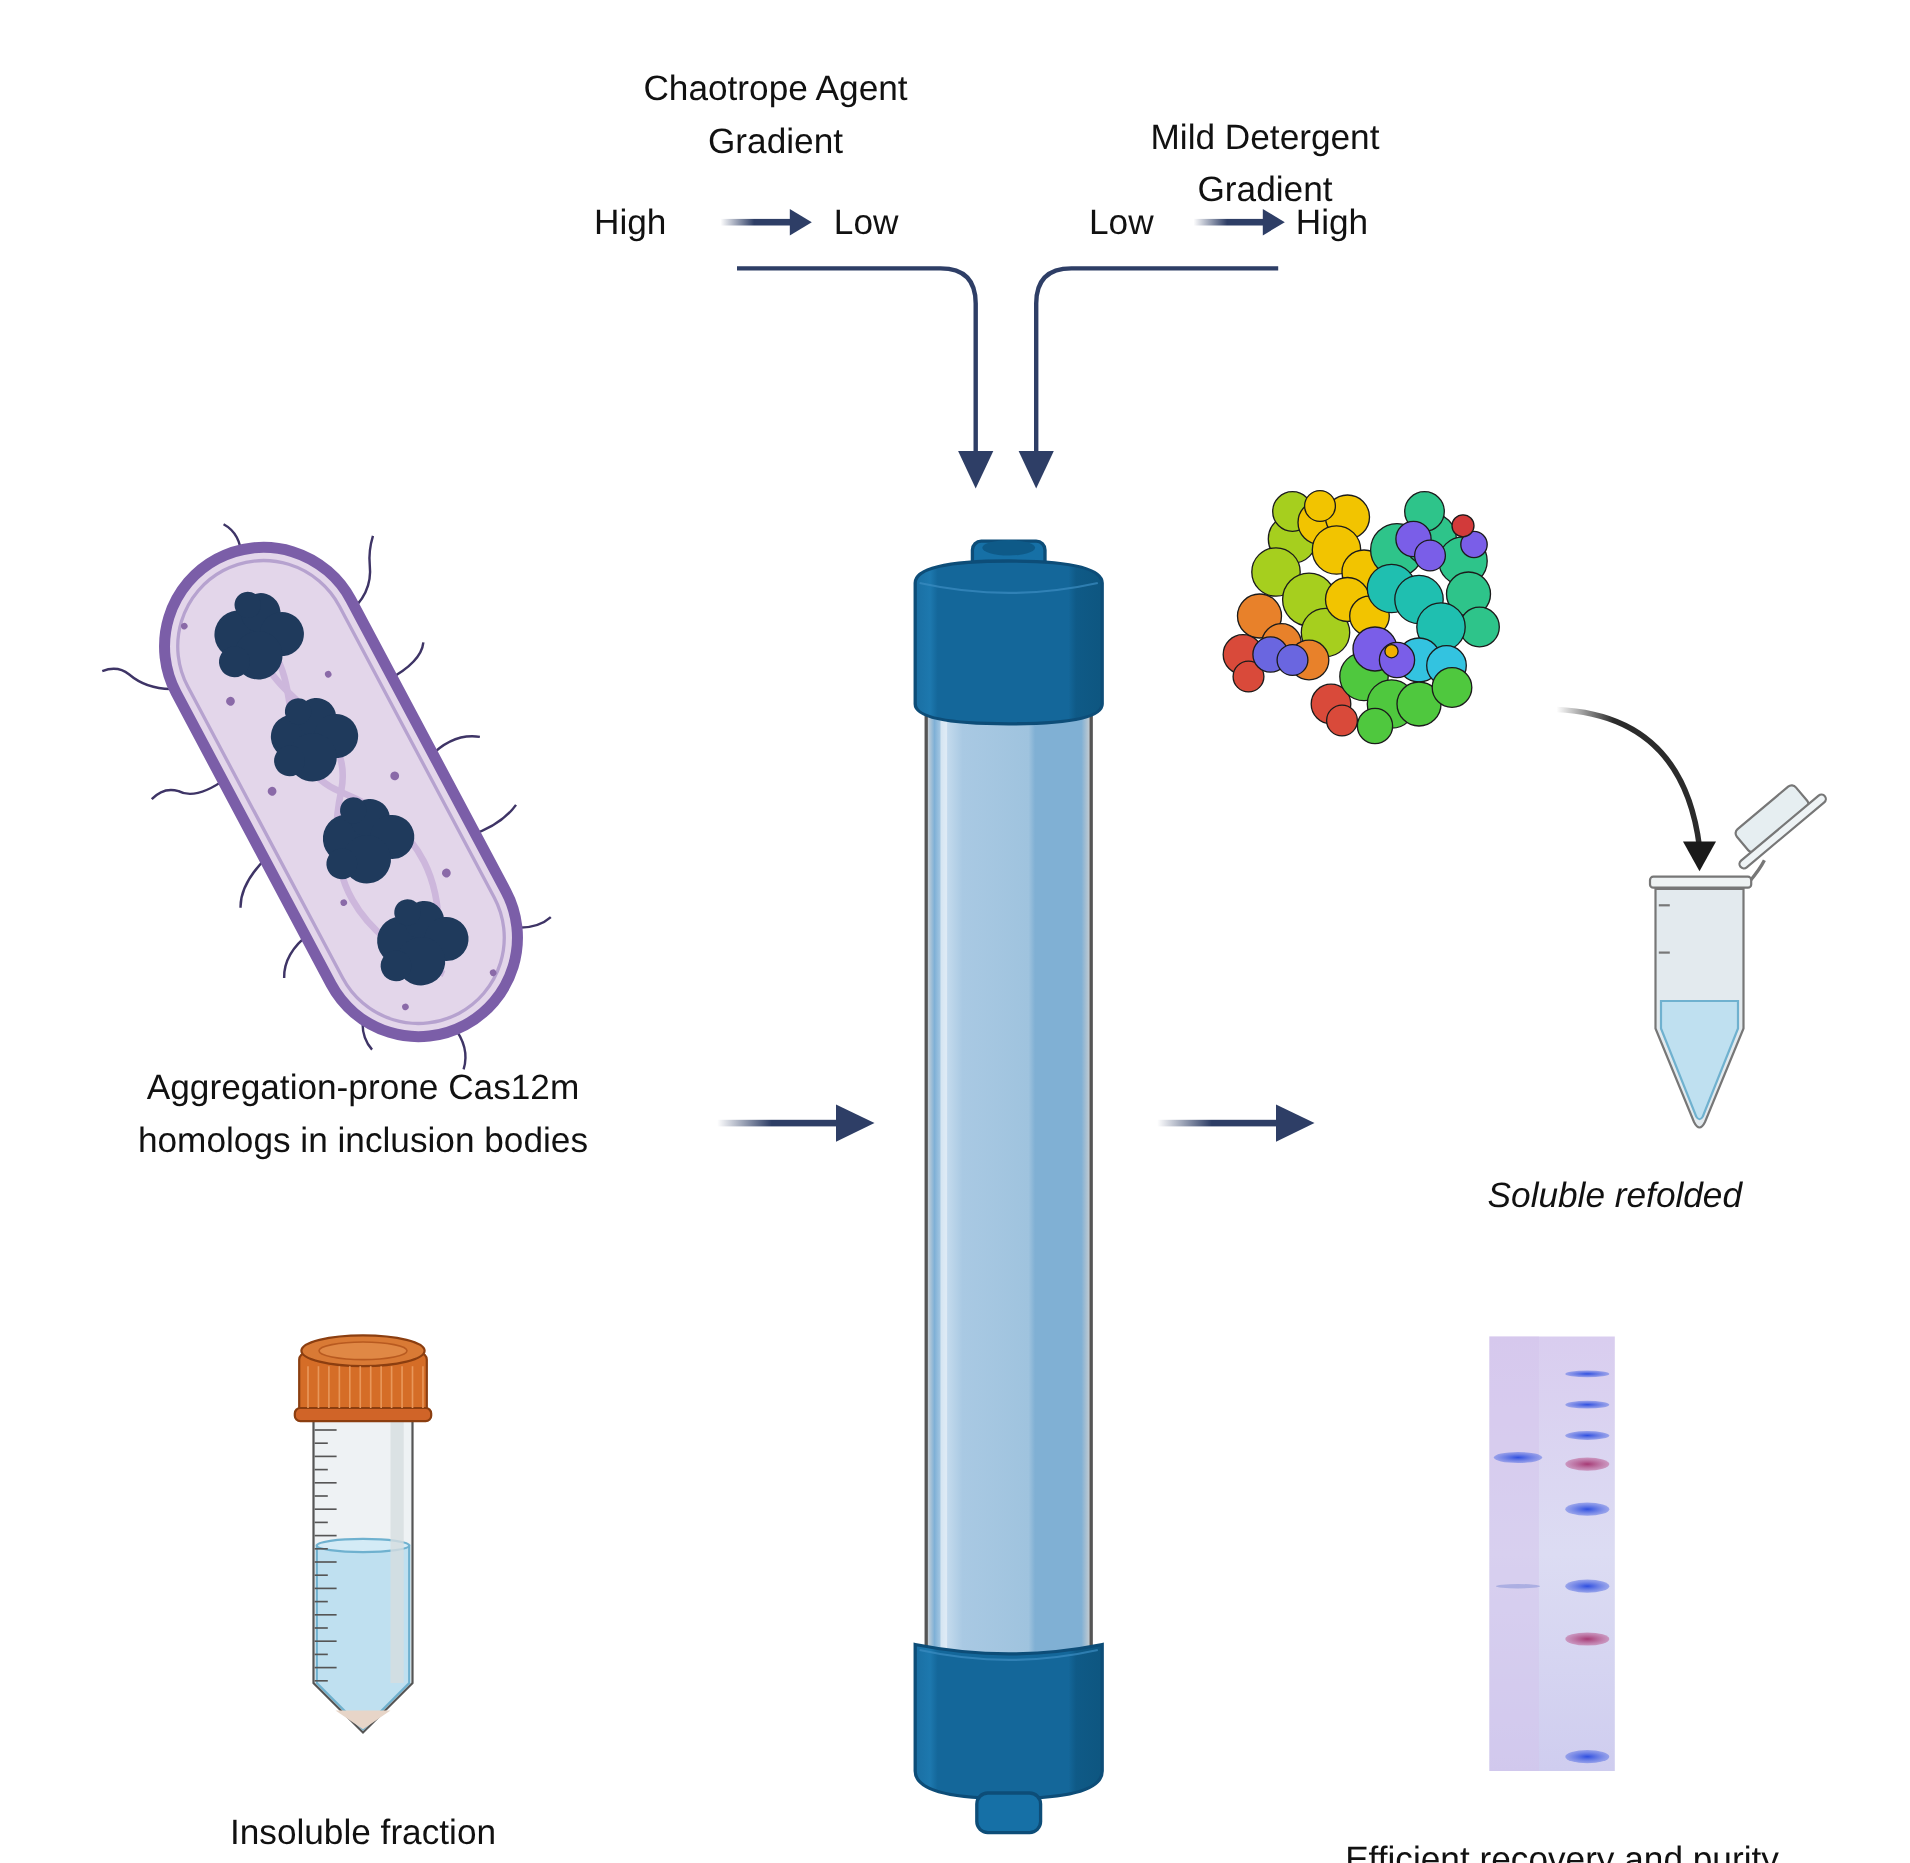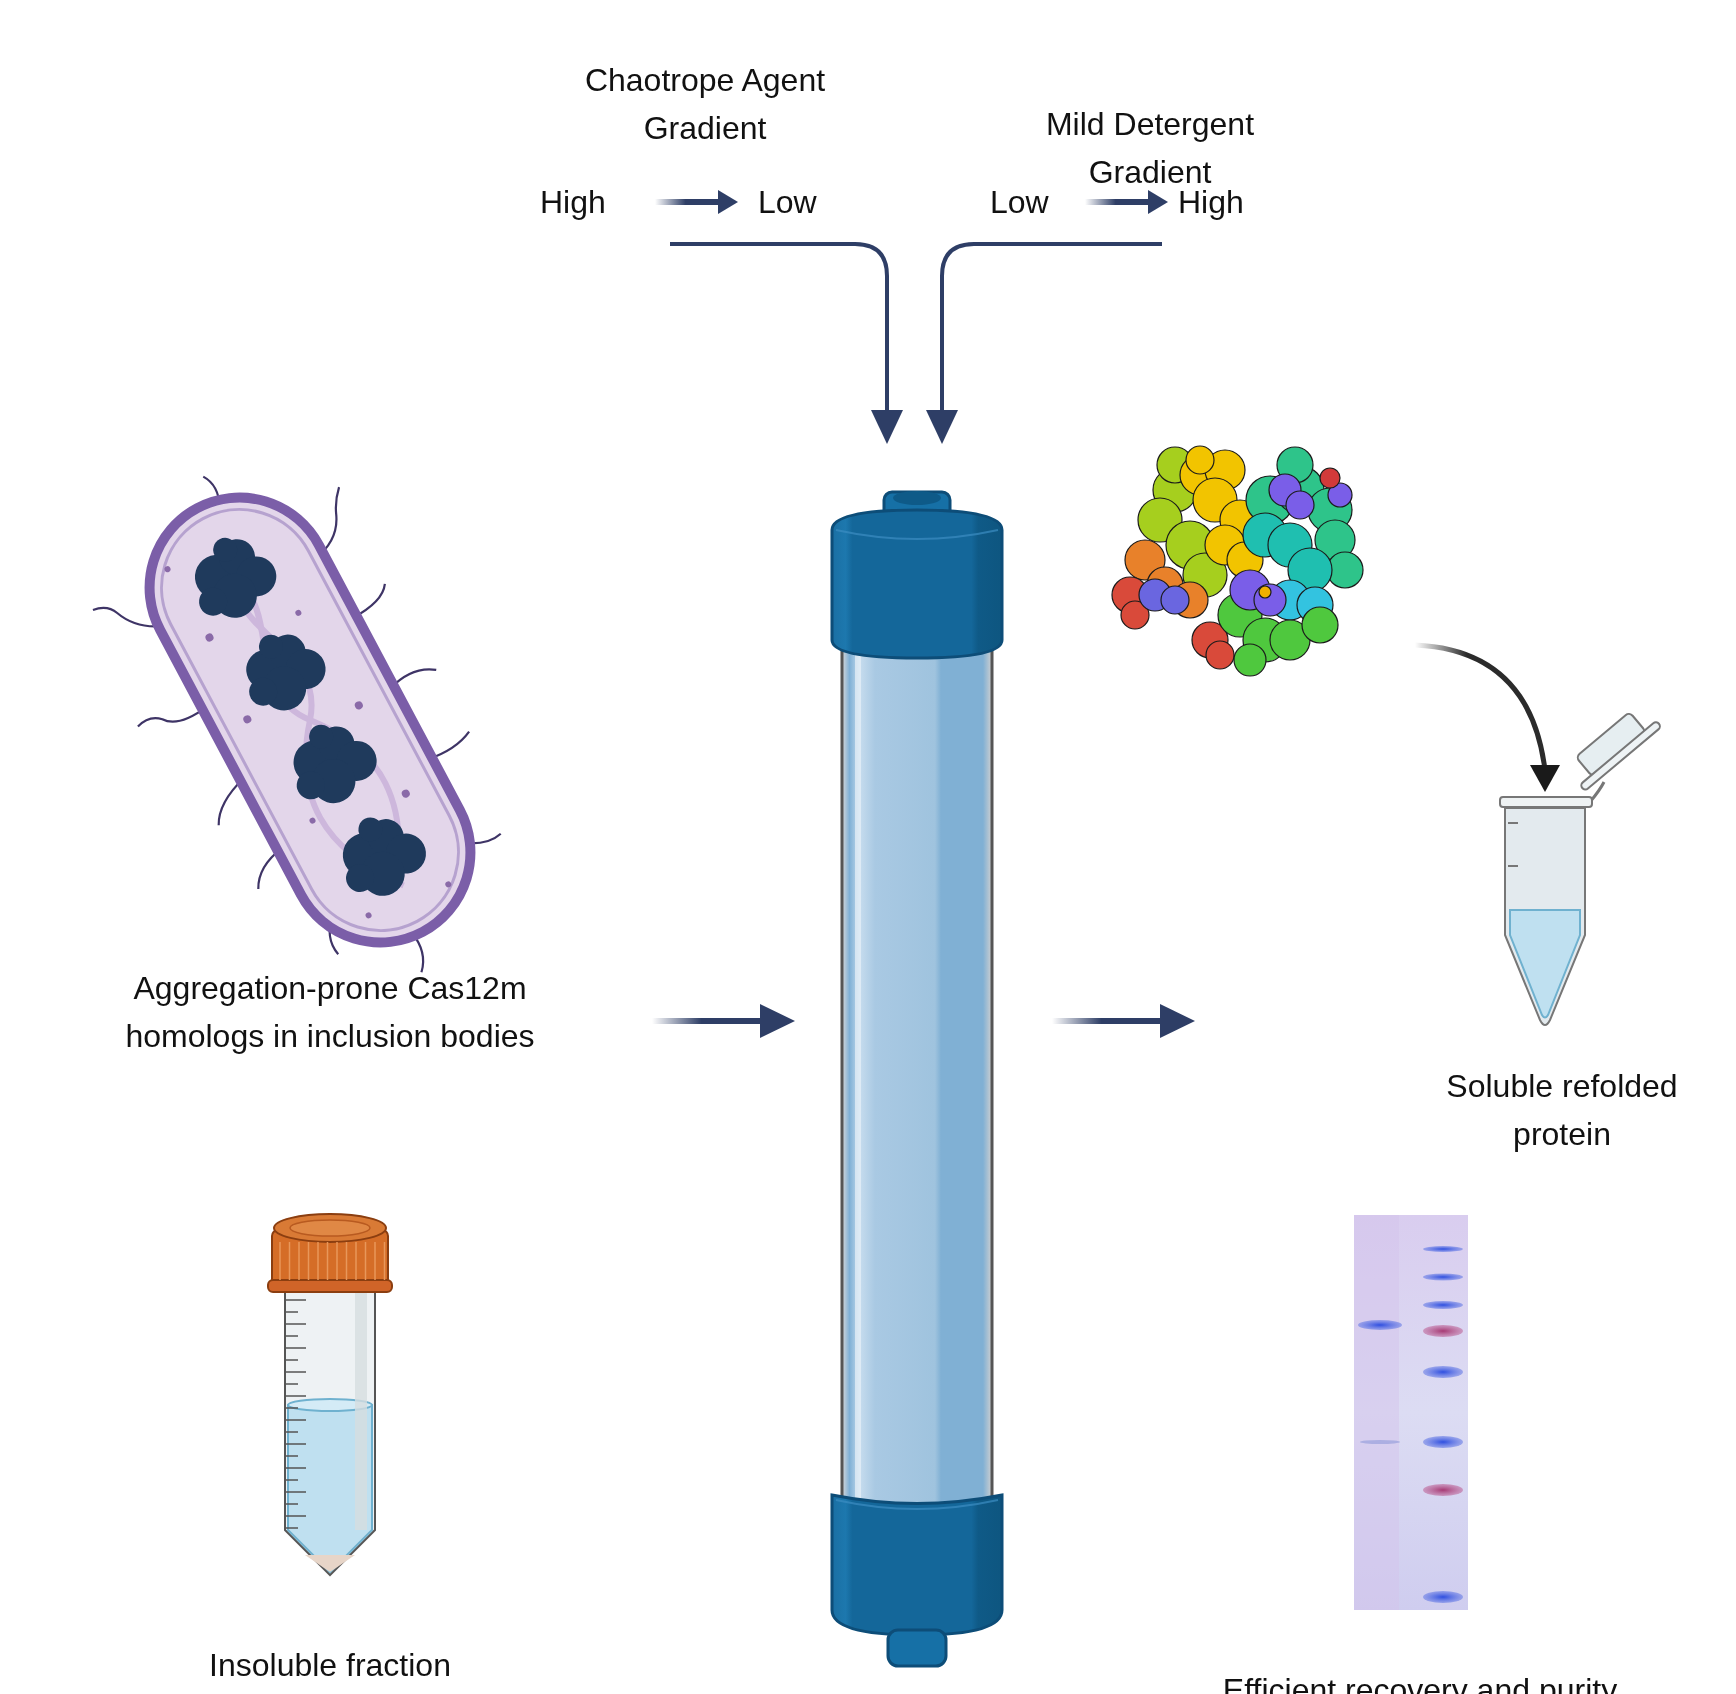--- a/index.html
+++ b/index.html
@@ -342,20 +342,19 @@
   <span>Gradient</span>
 </div>
 <div class="label" style="left:990px; top:178px;">Low</div>
 <div class="label" style="left:1178px; top:178px;">High</div>
 
 <div class="label" style="left:60px; top:964px; width:540px;">
   <span>Aggregation-prone Cas12m</span>
   <span>homologs in inclusion bodies</span>
 </div>
 
-<div class="label" style="left:1402px; top:1062px; width:320px;">
+<div class="label" style="left:1308px; top:1062px; width:320px;font-style:italic;">
   <span>Soluble refolded</span>
-  <span>protein</span>
 </div>
 
 <div class="label" style="left:170px; top:1612px; width:320px;margin-top:29px;">Insoluble fraction</div>
 
 <div class="label" style="left:1160px; top:1638px; width:520px;margin-top:28px;">Efficient recovery and purity</div>
 
 </body></html>

